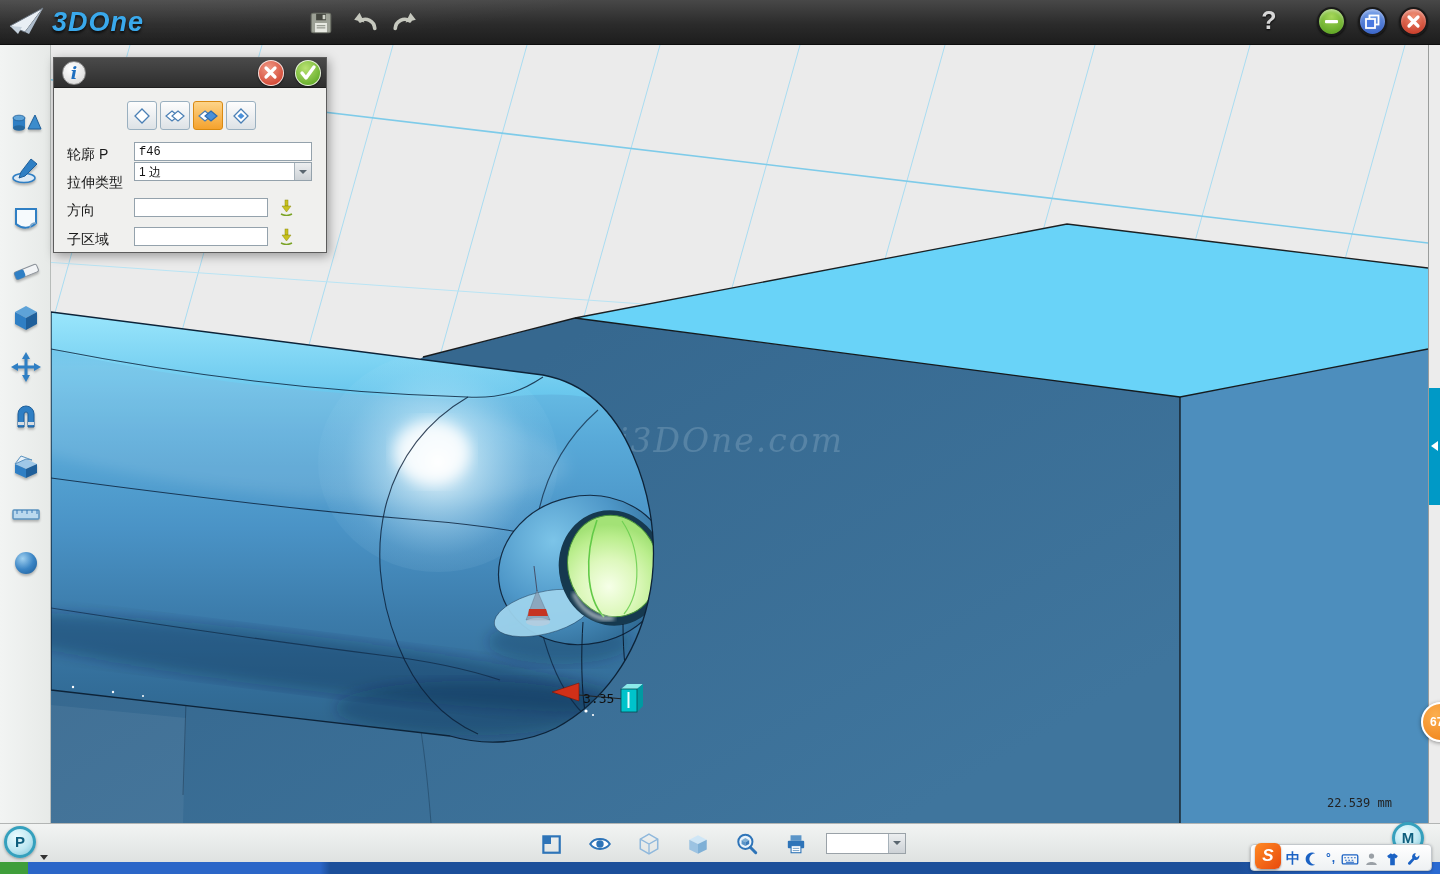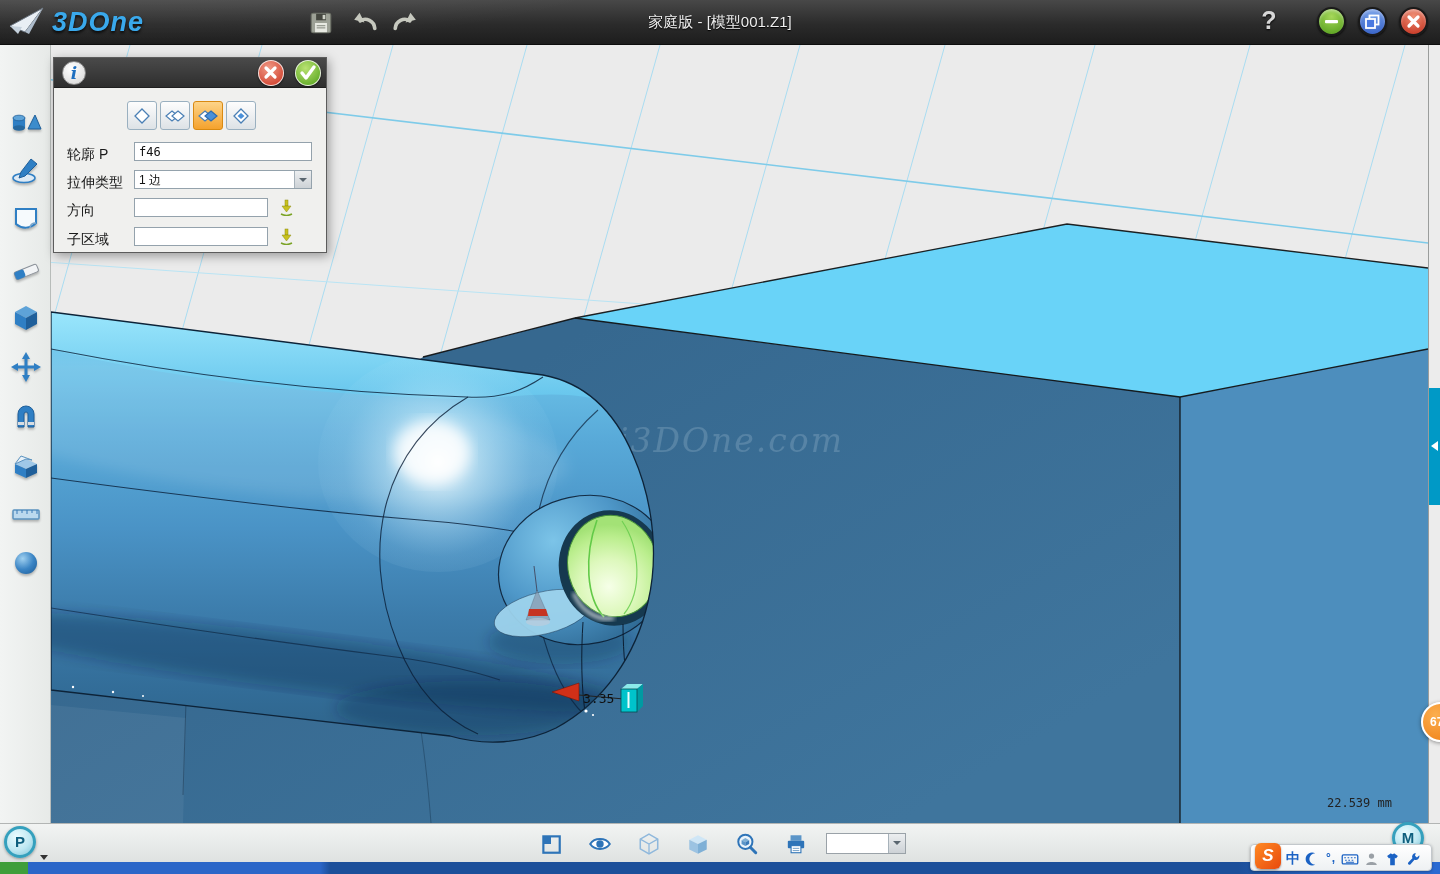--- a/index.html
+++ b/index.html
@@ -143,21 +143,20 @@
       </svg>
     </div>
     <div class="tb-icon" style="left:392px">
       <svg width="26" height="26" viewBox="0 0 24 24">
         <g transform="translate(24,0) scale(-1,1)">
           <path d="M21,17 C20.5,10 13,6.5 7.5,10" fill="none" stroke="#c6c8be" stroke-width="3.4" stroke-linecap="round"></path>
           <polygon points="2,9 11.5,11.5 7,2.5" fill="#c6c8be"></polygon>
         </g>
       </svg>
     </div>
-    <div class="title-text">家庭版 - [模型001.Z1]</div>
     <div class="help-btn">?</div>
     <div class="win-btn win-min">
       <svg width="25" height="25" viewBox="0 0 25 25">
         <rect x="6" y="11" width="13" height="3.2" rx="1" fill="#fff"></rect>
       </svg>
     </div>
     <div class="win-btn win-max">
       <svg width="25" height="25" viewBox="0 0 25 25">
         <rect x="9.5" y="6.5" width="9" height="9" fill="none" stroke="#fff" stroke-width="1.8"></rect>
         <rect x="6" y="10" width="9" height="9" fill="#4a79e0" stroke="#fff" stroke-width="1.8"></rect>
@@ -431,24 +430,24 @@
       </div>
       <div class="seg-btn">
         <svg width="20" height="18" viewBox="0 0 20 18">
           <polygon points="10,2 17,9 10,16 3,9" fill="#fff" stroke="#4a7fb5" stroke-width="1.3"></polygon>
           <polygon points="10,6 13.5,9 10,12 6.5,9" fill="#4a90d9"></polygon>
         </svg>
       </div>
     </div>
 
     <div class="dlg-label" style="top:88px">轮廓 P</div>
-    <input class="dlg-input" style="top: 84px; width: 178px;" value="f46">
+    <input class="dlg-input" style="top: 84px; width: 178px; font-family: Liberation Mono, monospace;" value="f46">
 
     <div class="dlg-label" style="top:116px">拉伸类型</div>
-    <div class="dlg-select" style="top:112px">
+    <div class="dlg-select" style="top:104px">
       <span>1 边</span>
       <div class="dd-btn">
           <div class="dd-tri"></div>
         </div>
     </div>
 
     <div class="dlg-label" style="top:144px">方向</div>
     <input class="dlg-input" style="top: 140px; width: 134px;" value="">
     <div class="pick-icon" style="top:140px">
       <svg width="18" height="18" viewBox="0 0 18 18">

